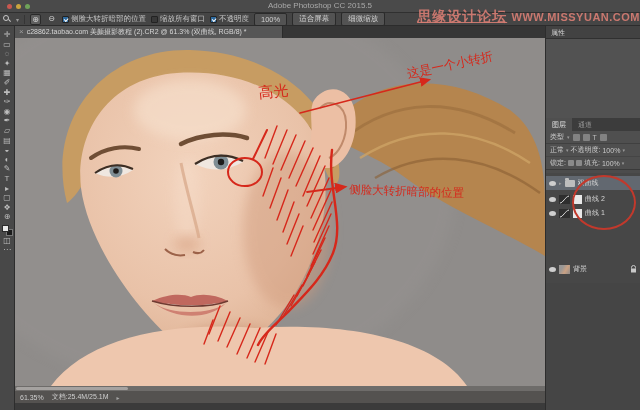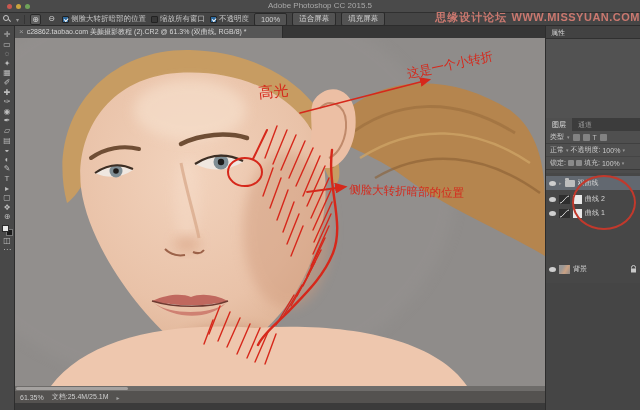--- a/index.html
+++ b/index.html
@@ -36,21 +36,21 @@
     position:relative; }
   .chk.on .chkbox { background:#2f6a9e; }
   .chk.on .chkbox::after { content:""; position:absolute; left:1px; top:1px; width:3px; height:1.5px;
     border-left:1.3px solid #fff; border-bottom:1.3px solid #fff; transform:rotate(-45deg); }
   .obtn { padding:1px 6px; border:1px solid #2a2a2a; border-radius:2px; background:#535353;
     color:#d0d0d0; font-size:7.5px; }
 
   
   .watermark { position:absolute; top:7px; right:0; z-index:50; white-space:nowrap;
     color:rgba(216,125,115,.9); pointer-events:none; }
-  .watermark .wm-name { font-size:11px; font-weight:bold; letter-spacing:1px; }
+  .watermark .wm-name { font-size:14px; font-weight:bold; letter-spacing:1px;text-decoration:underline; }
   .watermark .wm-url { font-size:11px; font-weight:bold; letter-spacing:.5px; }
 
   
   .tabbar { position:absolute; left:15px; top:26px; width:530px; height:12px; background:#363636; }
   .doctab { position:absolute; left:0; top:0; height:12px; width:268px; background:#565656;
     color:#d6d6d6; font-size:7px; line-height:12px; padding:0 4px; white-space:nowrap;
     overflow:hidden; border-right:1px solid #2b2b2b; }
   .doctab .close { color:#9f9f9f; margin-right:3px; font-size:8px; }
 
   
@@ -147,21 +147,21 @@
     <span class="chk">
       <span class="chkbox"></span>
       <span>缩放所有窗口</span>
     </span>
     <span class="chk on">
       <span class="chkbox"></span>
       <span>不透明度</span>
     </span>
     <span class="obtn">100%</span>
     <span class="obtn">适合屏幕</span>
-    <span class="obtn">填充屏幕</span>
+    <span class="obtn">细微缩放</span>
   </div>
 
   <div class="watermark">
     <span class="wm-name">思缘设计论坛</span>
     <span class="wm-url">WWW.MISSYUAN.COM</span>
   </div>
 
   <div class="tabbar">
     <div class="doctab">
       <span class="close">×</span><span>c28862.taobao.com 美颜摄影教程 (2).CR2 @ 61.3% (双曲线, RGB/8) *</span>

